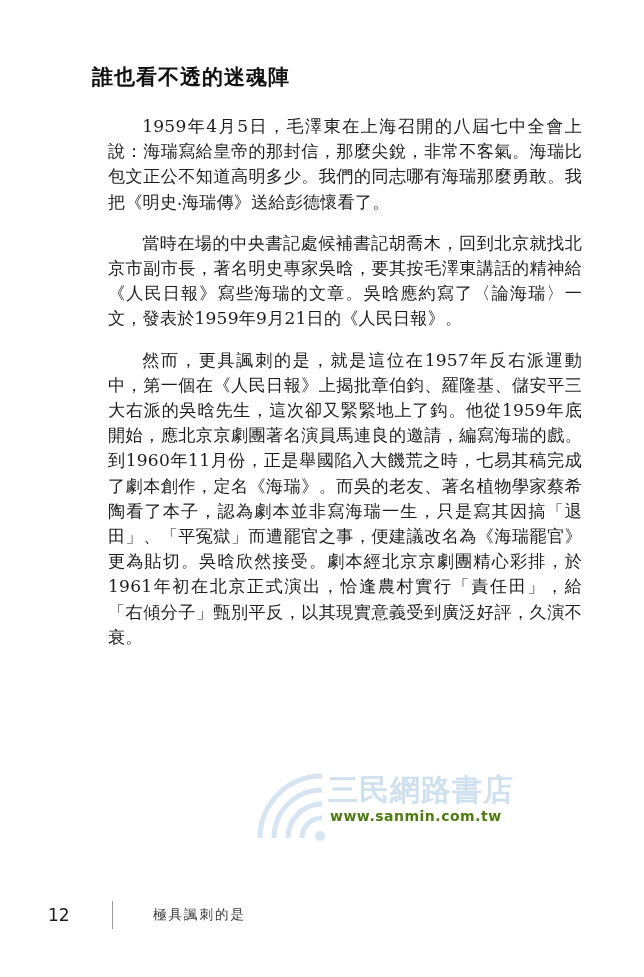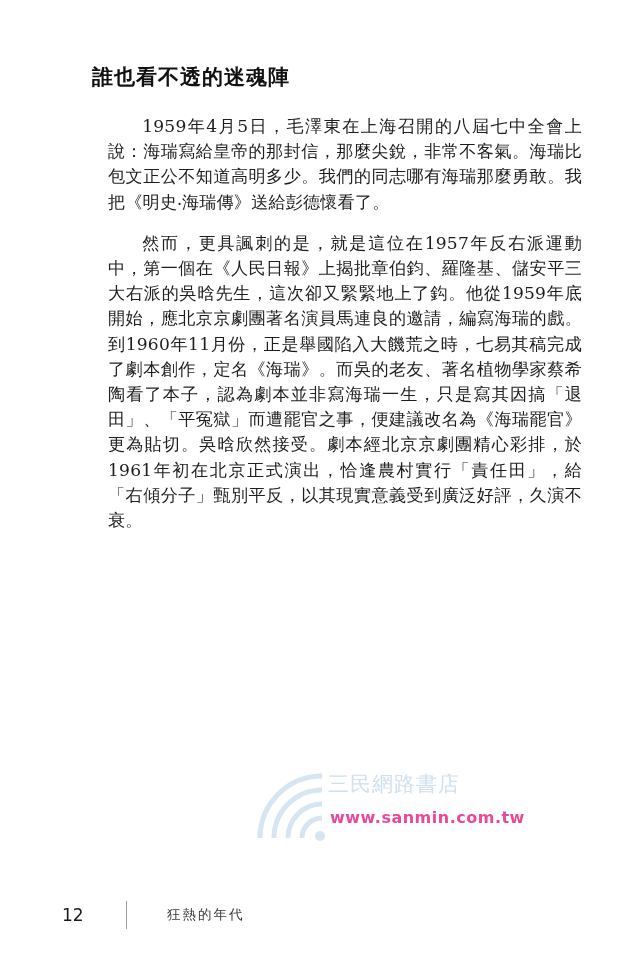--- a/index.html
+++ b/index.html
@@ -33,35 +33,35 @@
     height: 96px;
     pointer-events: none;
     z-index: 1;
   }
   .watermark svg { display: block; }
   .wm-text {
     position: absolute;
     left: 76px;
     top: 6px;
     font-family: "DejaVu Sans", "Liberation Sans", sans-serif;
-    font-size: 21px;
-    font-weight: 400;
+    font-size: 30px;
+    font-weight: 700;
     letter-spacing: 1px;
     color: #cfe0ee;
     white-space: nowrap;
   }
   .wm-url {
     position: absolute;
     left: 78px;
     top: 44px;
     font-family: "DejaVu Sans", "Liberation Sans", sans-serif;
-    font-size: 16px;
+    font-size: 14px;
     font-weight: 700;
     letter-spacing: 0.5px;
-    color: #ec4899;
+    color: #4d7c0f;
     white-space: nowrap;
   }
 
   
   .content {
     position: absolute;
     left: 92px;
     top: 62px;
     width: 506px;
     z-index: 2;
@@ -85,21 +85,21 @@
     text-justify: inter-ideograph;
     text-indent: 2em;
     letter-spacing: 0.2px;
     color: #1d1d1d;
     font-family: "DejaVu Serif", "Liberation Serif", serif;
   }
 
   
   .footer {
     position: absolute;
-    left: 62px;
+    left: 48px;
     top: 898px;
     width: 520px;
     height: 34px;
     display: flex;
     align-items: center;
     z-index: 2;
     gap: 12px;
   }
   .folio {
     font-family: "DejaVu Sans", "Liberation Sans", sans-serif;
@@ -138,22 +138,23 @@
       <circle cx="68" cy="72" r="5" fill="#d6e5f1"></circle>
     </svg>
     <div class="wm-text">三民網路書店</div>
     <div class="wm-url">www.sanmin.com.tw</div>
   </div>
 
   <div class="content">
     <h1 class="chapter-title">誰也看不透的迷魂陣</h1>
 
     <p class="para">1959年4月5日，毛澤東在上海召開的八屆七中全會上說：海瑞寫給皇帝的那封信，那麼尖銳，非常不客氣。海瑞比包文正公不知道高明多少。我們的同志哪有海瑞那麼勇敢。我把《明史‧海瑞傳》送給彭德懷看了。</p>
+    <p class="para">當時在場的中央書記處候補書記胡喬木，回到北京就找北京市副市長，著名明史專家吳晗，要其按毛澤東講話的精神給《人民日報》寫些海瑞的文章。吳晗應約寫了〈論海瑞〉一文，發表於1959年9月21日的《人民日報》。</p>
     <p class="para">然而，更具諷刺的是，就是這位在1957年反右派運動中，第一個在《人民日報》上揭批章伯鈞、羅隆基、儲安平三大右派的吳晗先生，這次卻又緊緊地上了鈎。他從1959年底開始，應北京京劇團著名演員馬連良的邀請，編寫海瑞的戲。到1960年11月份，正是舉國陷入大饑荒之時，七易其稿完成了劇本創作，定名《海瑞》。而吳的老友、著名植物學家蔡希陶看了本子，認為劇本並非寫海瑞一生，只是寫其因搞「退田」、「平冤獄」而遭罷官之事，便建議改名為《海瑞罷官》更為貼切。吳晗欣然接受。劇本經北京京劇團精心彩排，於1961年初在北京正式演出，恰逢農村實行「責任田」，給「右傾分子」甄別平反，以其現實意義受到廣泛好評，久演不衰。</p>
   </div>
 
   <div class="footer">
     <span class="folio">12</span>
     <span class="footer-rule"></span>
-    <span class="running-head">狂熱的年代</span>
+    <span class="running-head">極具諷刺的是</span>
   </div>
 
 </div>
 
 </body></html>

